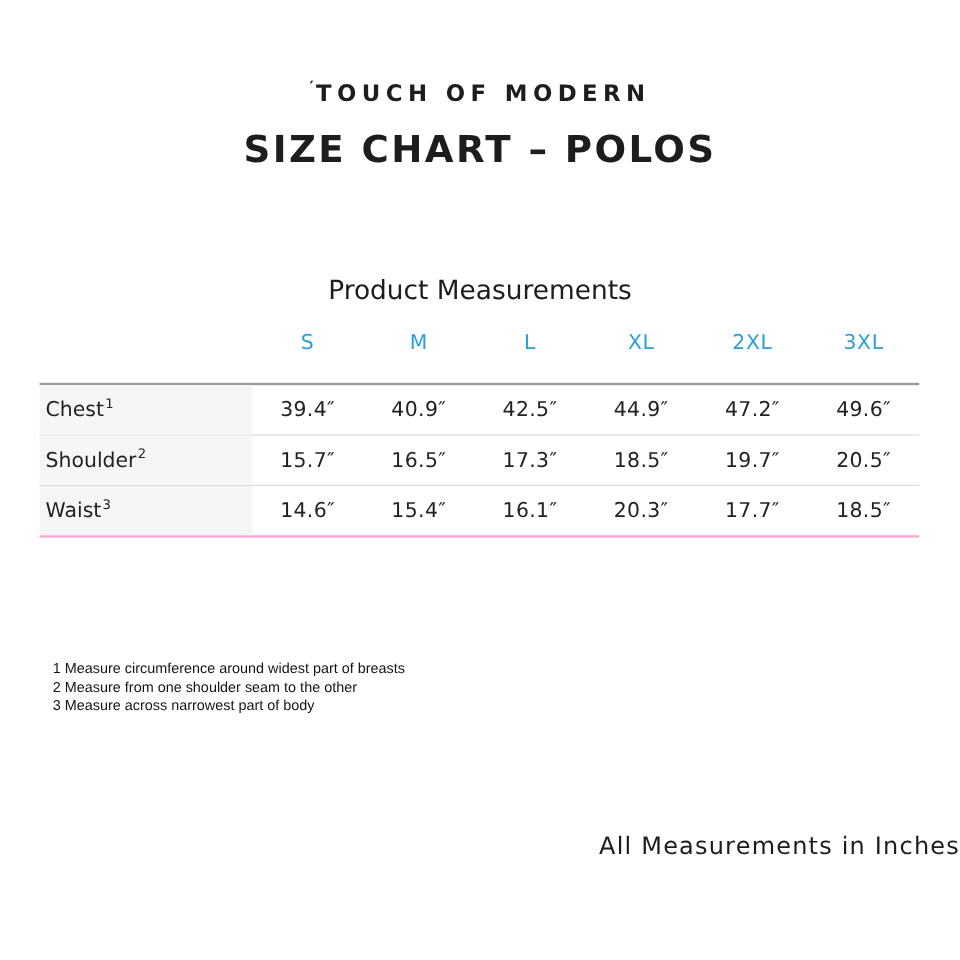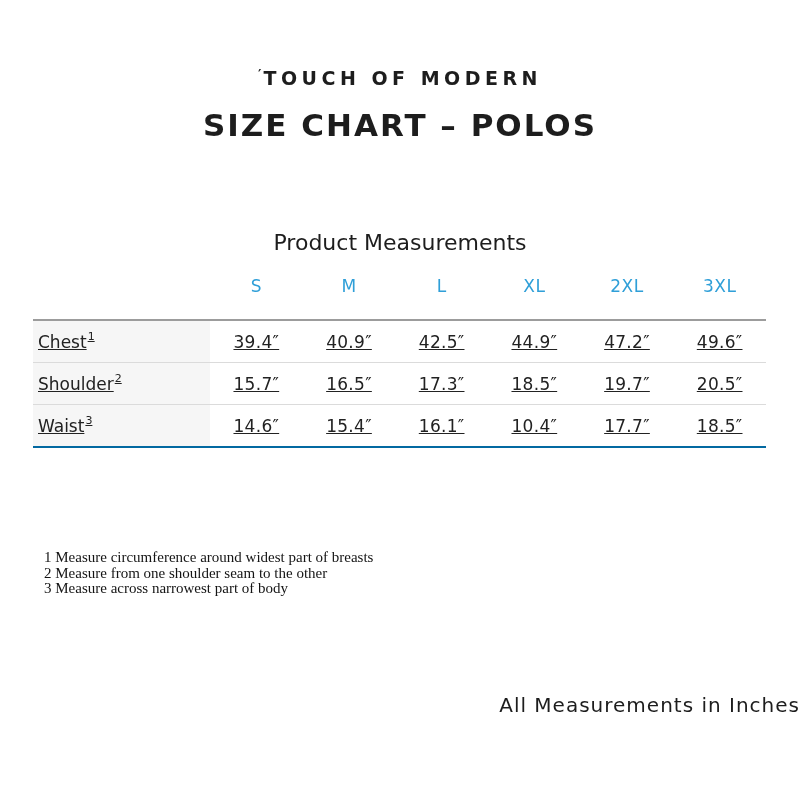--- a/index.html
+++ b/index.html
@@ -76,22 +76,21 @@
   .header-grid { margin-bottom: 24px; }
   .size-h {
     text-align: center;
     font-size: 17px;
     line-height: 18px;
     color: #2f9fd8;
     letter-spacing: 0.5px;
   }
   .tbody {
     border-top: 2px solid #9c9c9c;
-    border-bottom: 2px solid #0369a1;
-    text-decoration: underline;
+    border-bottom: 2px solid #f9a8d4;
   }
   .trow { height: 41px; }
   .trow + .trow { border-top: 1px solid #dbdbdb; }
   .cell-label {
     background: #f6f6f6;
     display: flex;
     align-items: center;
     padding-left: 5px;
     font-size: 17px;
     color: #222222;
@@ -110,22 +109,22 @@
     font-size: 17px;
     letter-spacing: 0.3px;
     color: #222222;
   }
 
   
   .footnotes {
     position: absolute;
     top: 550px;
     left: 44px;
-    font-family: Liberation Serif, serif;
-    font-size: 15px;
+    font-family: Liberation Sans, sans-serif;
+    font-size: 12px;
     line-height: 15.5px;
     color: #141414;
   }
 
   
   .footer-note {
     position: absolute;
     top: 693px;
     left: 0;
     right: 0;
@@ -189,21 +188,21 @@
       </div>
 
       <div class="grid trow">
         <div class="cell-label">
           <span>Waist</span>
             <sup>3</sup>
         </div>
         <div class="cell-value">14.6″</div>
         <div class="cell-value">15.4″</div>
         <div class="cell-value">16.1″</div>
-        <div class="cell-value">10.4″</div>
+        <div class="cell-value">20.3″</div>
         <div class="cell-value">17.7″</div>
         <div class="cell-value">18.5″</div>
       </div>
 
     </div>
   </div>
 
   <div class="footnotes">
     <div>1 Measure  circumference around widest part of breasts</div>
     <div>2 Measure from one shoulder seam to the other</div>

